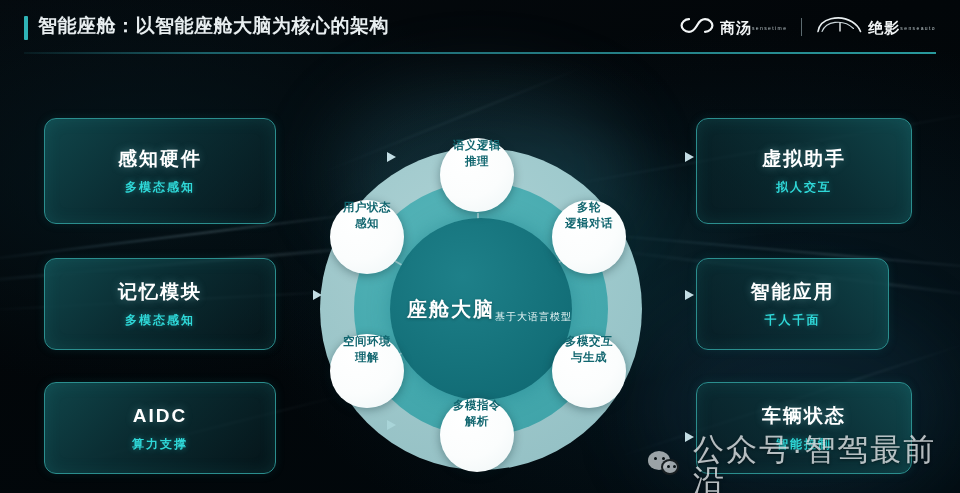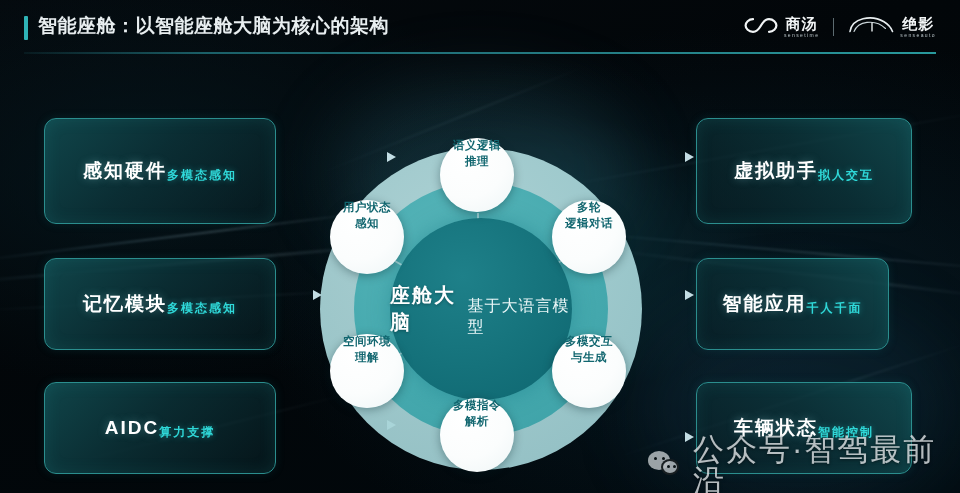--- a/index.html
+++ b/index.html
@@ -66,29 +66,29 @@
     opacity: .85;
   }
   .logos {
     position: absolute; right: 24px; top: 12px;
     display: flex; align-items: center; gap: 10px;
     height: 30px;
   }
   .logo-group { display: flex; align-items: center; gap: 6px; }
   .logo-cn { font-size: 15px; font-weight: bold; color: #f2f5f6; line-height: 1; letter-spacing: 1px; }
   .logo-en { font-size: 5px; color: #b9c4c8; letter-spacing: 1.4px; line-height: 1; margin-top: 2px; text-transform: lowercase; }
-  .logo-text { display: flex; flex-direction: column; align-items: center; }
+  .logo-text { display: flex; align-items: center; }
   .logo-div { width: 1px; height: 18px; background: #5c6b70; margin: 0 4px; }
 
   
   .card {
     position: absolute;
     border-radius: 12px;
     border: 1px solid #2b8e8e;
-    display: flex; 
+    display: flex; flex-direction: column;
     align-items: center; justify-content: center;
     background: linear-gradient(135deg, rgba(17,74,79,.92) 0%, rgba(12,52,58,.80) 45%, rgba(8,30,36,.55) 100%);
     box-shadow: 0 0 16px rgba(36,150,150,.18) inset, 0 0 10px rgba(30,120,130,.18);
   }
   .card.right {
     background: linear-gradient(225deg, rgba(17,74,79,.92) 0%, rgba(12,52,58,.80) 45%, rgba(8,30,36,.55) 100%);
   }
   .card-title {
     font-size: 19px; font-weight: bold; color: #ffffff;
     letter-spacing: 2px; line-height: 1.2;
@@ -147,21 +147,21 @@
     display: flex; flex-direction: row; align-items: center; justify-content: flex-end;
     box-shadow: 0 0 22px rgba(20,120,130,.45);
   }
   .core-title {
     font-size: 20px; font-weight: bold; color: #ffffff;
     letter-spacing: 2px;
     text-shadow: 0 1px 3px rgba(0,40,45,.45);
   }
   .core-sub {
     margin-top: 16px;
-    font-size: 16px; color: #e9f6f7; letter-spacing: 1px;
+    font-size: 10px; color: #e9f6f7; letter-spacing: 1px;
   }
   .spoke {
     position: absolute; left: 180px; top: 170px;
     width: 96px; height: 2px;
     background: rgba(225,245,247,.70);
     transform-origin: 0 50%;
   }
   .bubble {
     position: absolute;
     width: 74px; height: 74px; border-radius: 50%;

